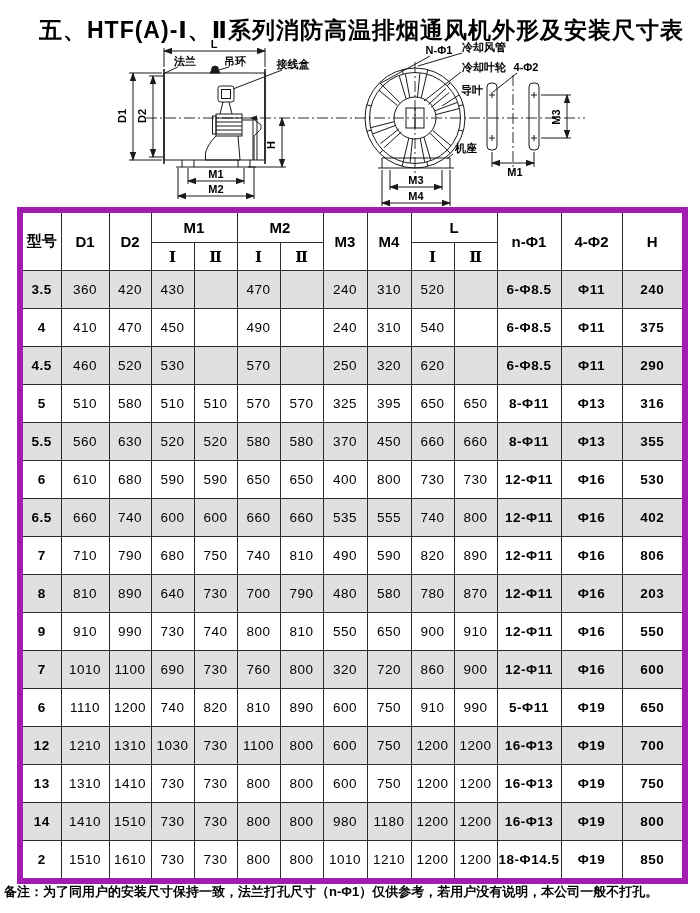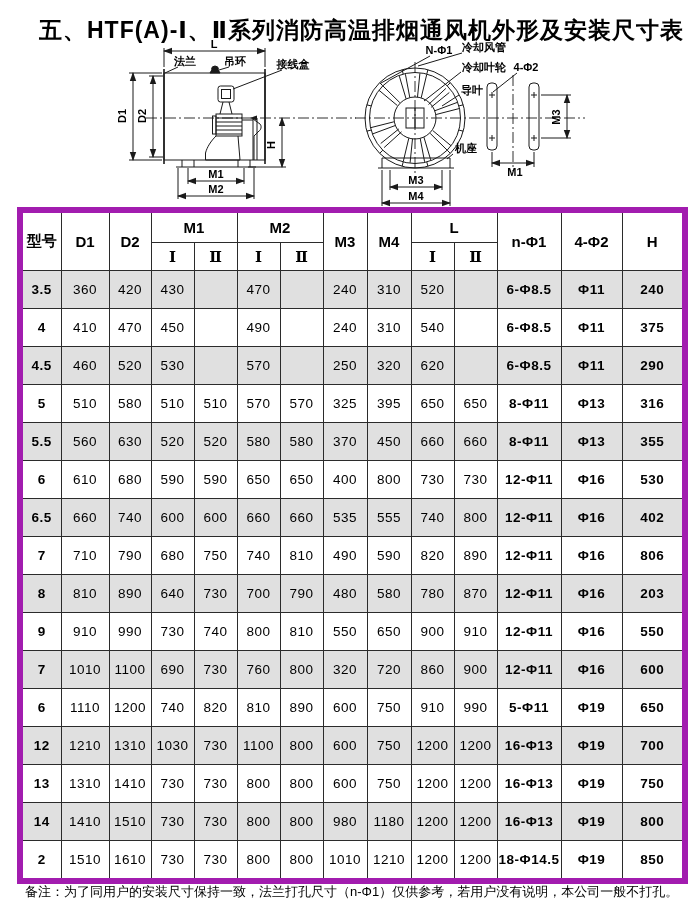--- a/index.html
+++ b/index.html
@@ -31,21 +31,21 @@
     padding:0;overflow:hidden;white-space:nowrap;
   }
   table.dims thead th{font-size:15px;font-weight:bold;background:#fff;}
   table.dims thead tr.h1 th{height:29px;}
   table.dims thead tr.h2 th{height:27px;}
   .rn{font-family:"DejaVu Serif","DejaVu Sans",serif;}
   table.dims tbody td{height:37px;font-size:13.5px;font-weight:normal;letter-spacing:0.5px;}
   table.dims tbody tr.shade td{background:#e0e0e0;}
   table.dims tbody td.model,table.dims tbody td.spec{font-weight:bold;letter-spacing:0.5px;}
   .note{
-    position:absolute;left:25px;top:883px;font-size:13px;font-weight:normal;white-space:nowrap;
+    position:absolute;left:4px;top:883px;font-size:13px;font-weight:bold;white-space:nowrap;
   }
 </style>
 </head>
 <body>
 
 <h1 class="title">五、HTF(A)-Ⅰ、Ⅱ系列消防高温排烟通风机外形及安装尺寸表</h1>
 
 <div class="drawings">
 
   <svg class="svg-side" width="272" height="172" viewBox="0 0 272 172">

